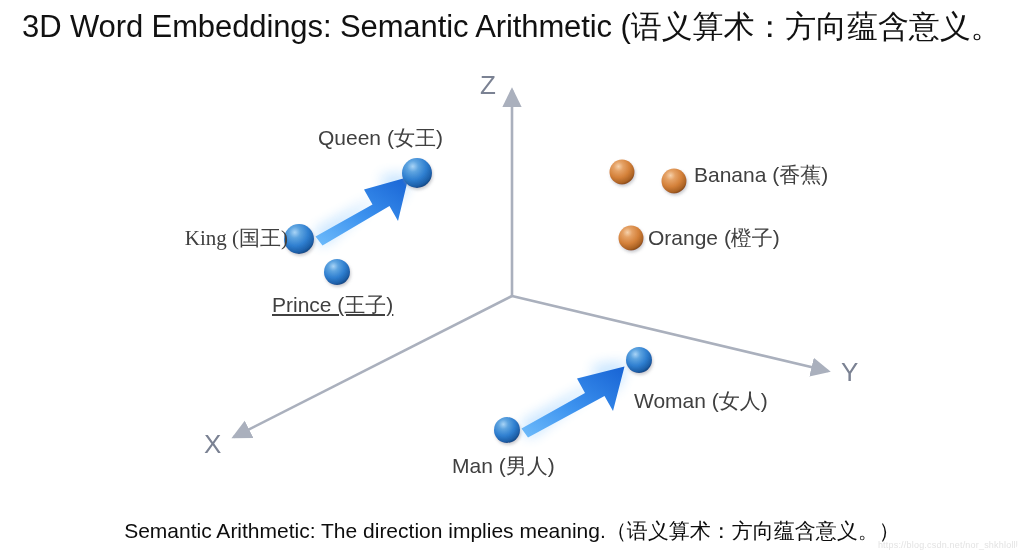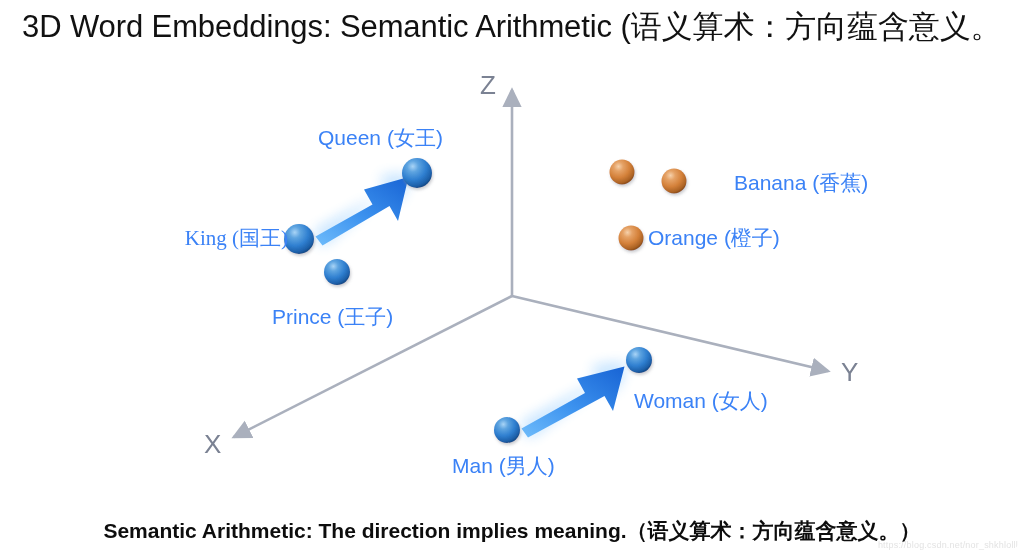--- a/index.html
+++ b/index.html
@@ -52,44 +52,44 @@
   }
   #axis-label-z { left: 480px; top: 72px; }
   #axis-label-y { left: 841px; top: 359px; }
   #axis-label-x { left: 204px; top: 431px; }
 
   
   .pt-label {
     position: absolute;
     font-size: 21px;
     line-height: 25px;
-    color: #3b82f6;
+    color: #404040;
     white-space: nowrap;
     user-select: none;
   }
 
   #label-queen  { left: 318px;  top: 125px; }
   #label-king   { left: 20px;   top: 226px; width: 268px; text-align: right; font-family: Liberation Serif, serif; }
-  #label-prince { left: 272px;  top: 304px; }
+  #label-prince { left: 272px;  top: 292px; text-decoration: underline; }
   #label-apple  { left: 586px;  top: 125px; }
-  #label-banana { left: 694px;  top: 170px; margin-left: 40px; }
+  #label-banana { left: 694px;  top: 162px; }
   #label-orange { left: 648px;  top: 225px; }
   #label-woman  { left: 634px;  top: 388px; }
   #label-man    { left: 452px;  top: 453px; }
 
   
   #caption {
     position: absolute;
     left: 0;
     top: 516px;
     width: 1024px;
     text-align: center;
     font-size: 21px;
     line-height: 30px;
-    font-weight: bold;
+    font-weight: normal;
     color: #0d0d0d;
     white-space: nowrap;
   }
 
   
   #watermark {
     position: absolute;
     right: 6px;
     top: 540px;
     font-size: 9px;

